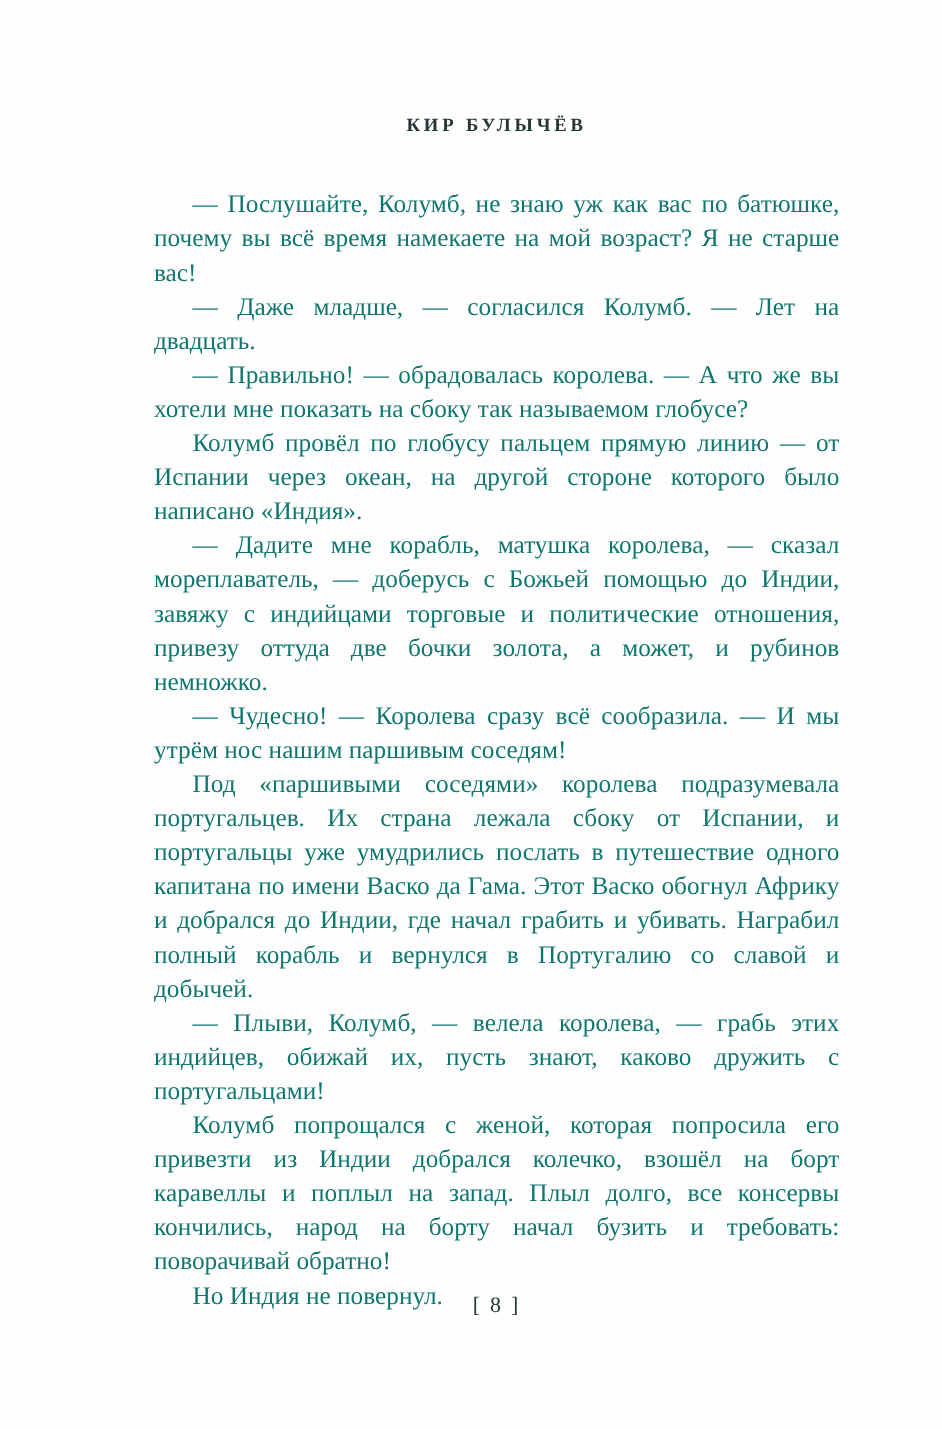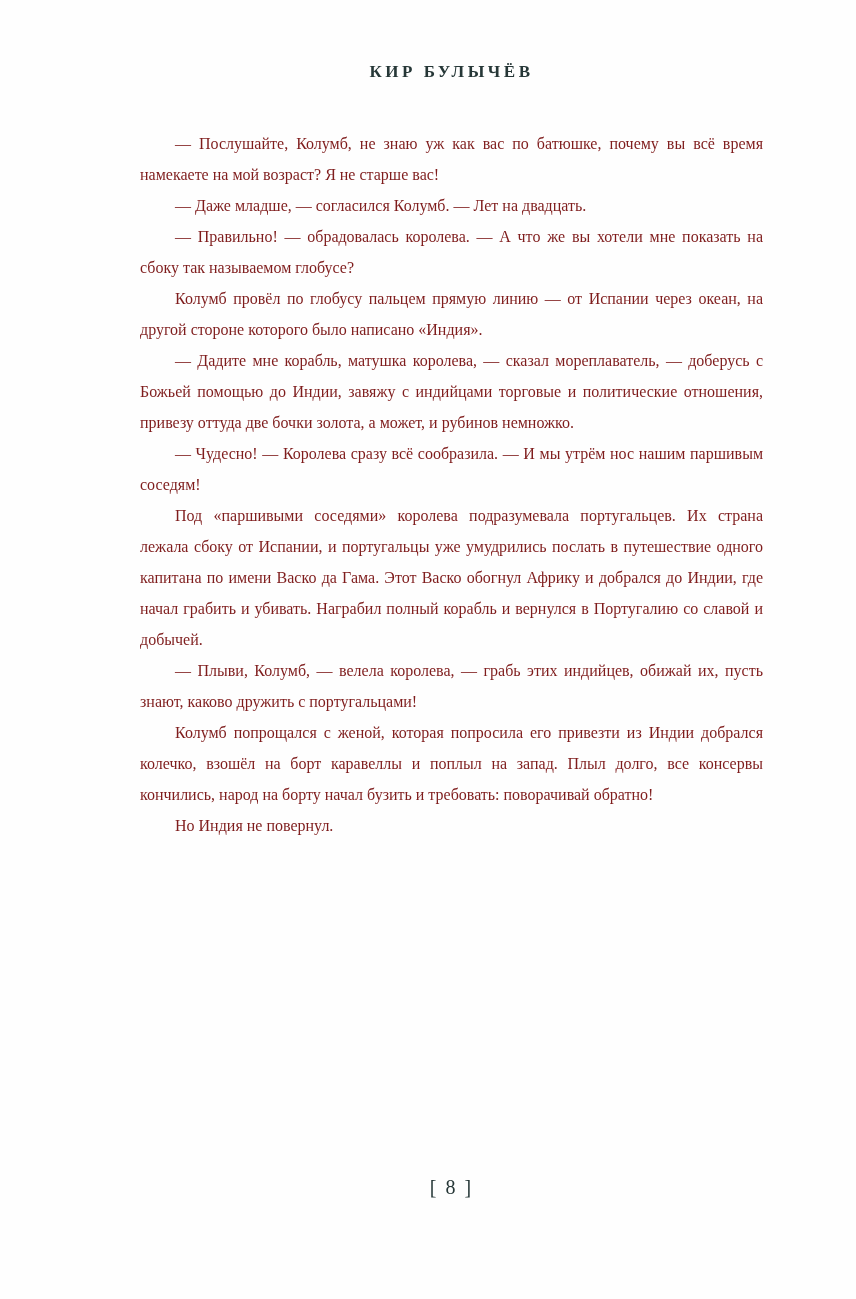--- a/index.html
+++ b/index.html
@@ -13,38 +13,38 @@
       font-family: "Liberation Serif", "DejaVu Serif", serif;
       color: #263737;
       position: relative;
       overflow: hidden;
     }
     .page {
       position: relative;
       box-sizing: border-box;
       width: 856px;
       height: 1299px;
-      padding: 62px 93px 0 140px;
+      padding: 104px 93px 0 140px;
       background: #fefefe;
     }
     .running-head {
       text-align: center;
       font-weight: bold;
       font-size: 17px;
       letter-spacing: 3.5px;
       color: #263737;
       margin: 0 0 46px 0;
     }
     .body-text p {
       margin: 0;
       text-align: justify;
       text-indent: 35px;
-      font-size: 16px;
+      font-size: 23px;
       line-height: 31px;
-      color: #7f1d1d;
+      color: #0f766e;
       hyphens: auto;
       -webkit-hyphens: auto;
     }
     .page-number {
       position: absolute;
       bottom: 100px;
       left: 140px;
       right: 93px;
       text-align: center;
       font-size: 20px;

